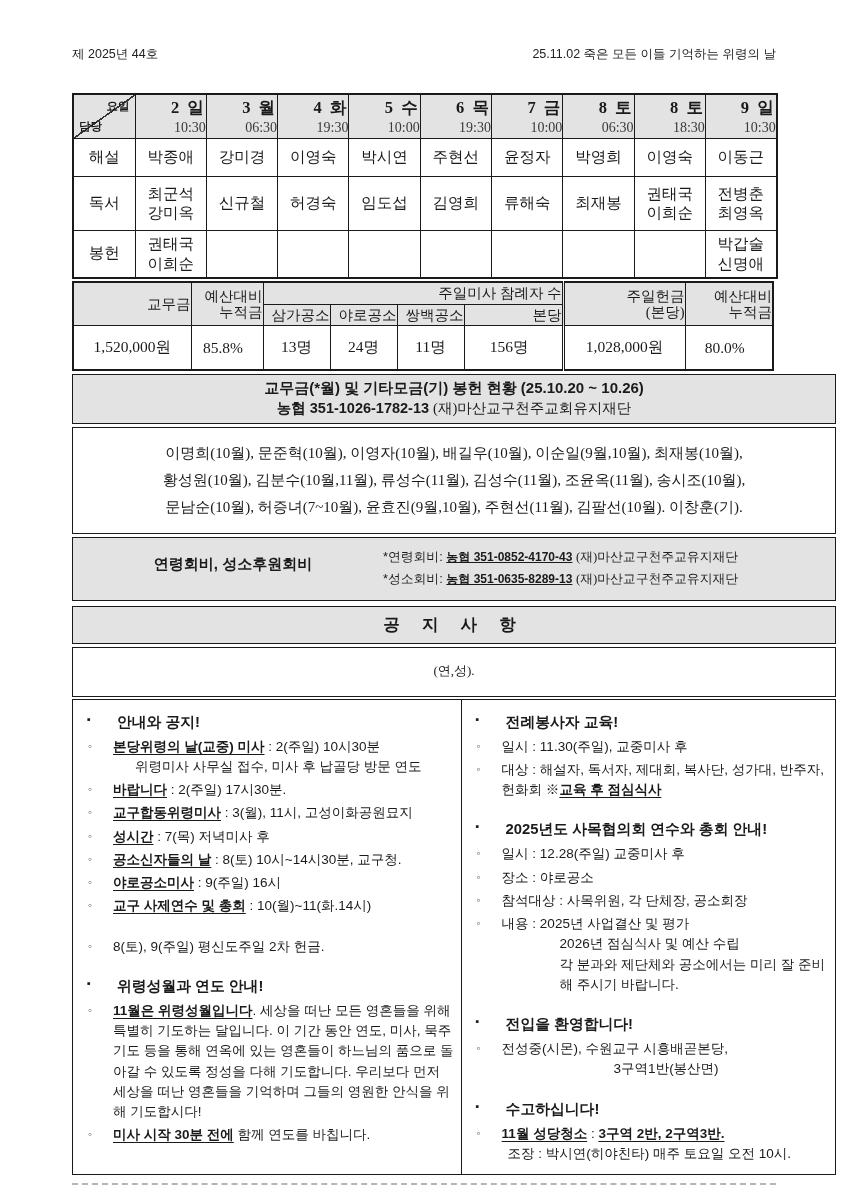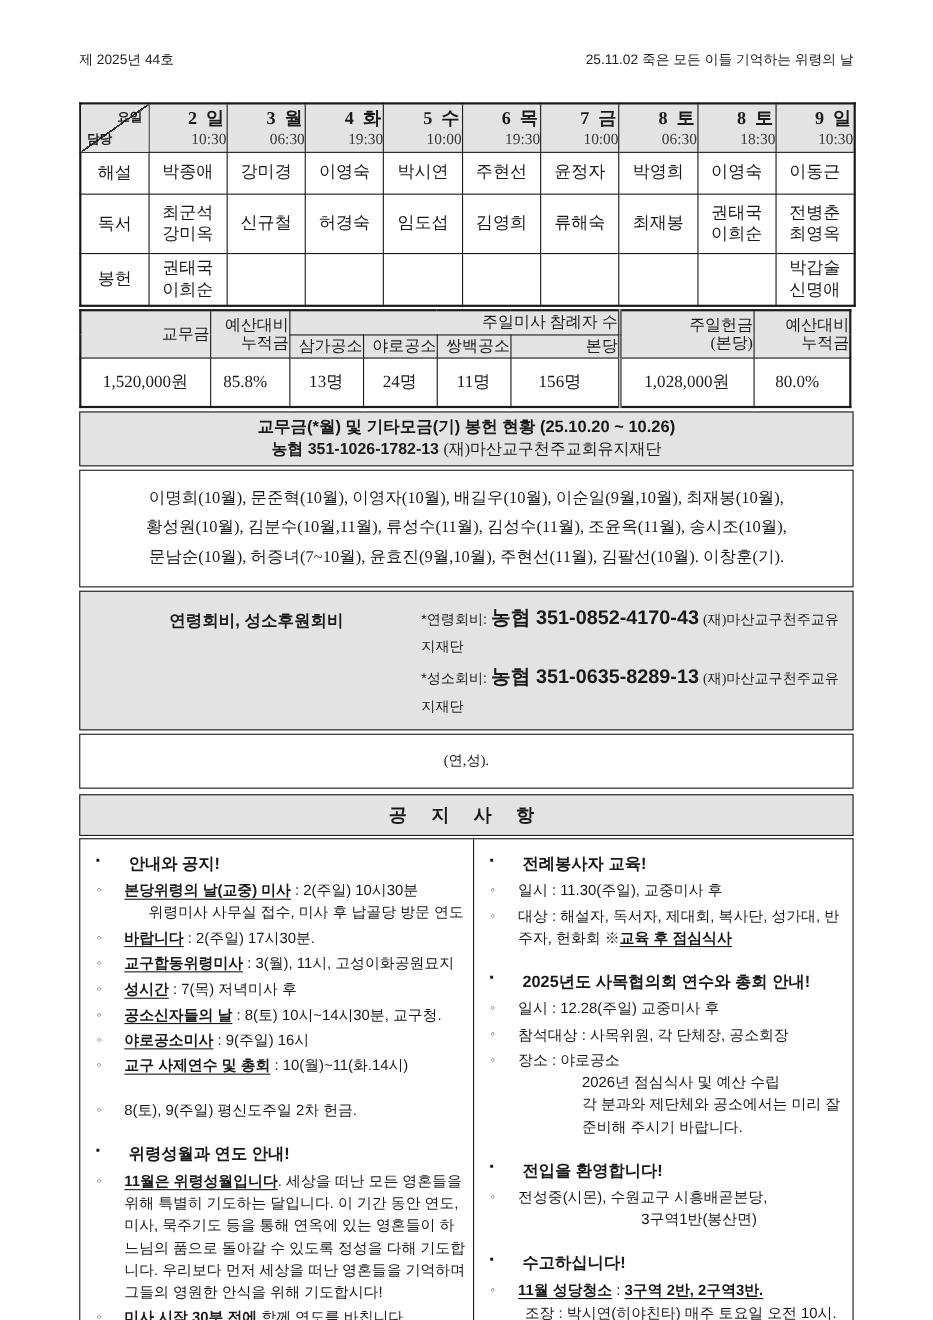--- a/index.html
+++ b/index.html
@@ -35,35 +35,35 @@
     background:linear-gradient(to bottom right, transparent calc(50% - 0.8px), #333 calc(50% - 0.8px), #333 calc(50% + 0.8px), transparent calc(50% + 0.8px)); }
   .corner .ct { position:absolute; top:4px; right:5px; font-size:11.5px; font-weight:700; }
   .corner .cb { position:absolute; bottom:4px; left:5px; font-size:11.5px; font-weight:700; }
 
   .t2 { margin-top:2px; font-family:"Liberation Serif", serif; }
   .t2 th { font-size:14.5px; line-height:1.15; padding:2px 0; }
   .t2 .vals td { height:44px; font-size:15.5px; background:#fff; }
   .dbl { border-left:3px double #1a1a1a !important; }
 
   
-  .box { width:704px; border:1.5px solid #1a1a1a; margin-top:3px; }
+  .box { width:764px; border:1.5px solid #1a1a1a; margin-top:3px; }
   .grey { background:#e3e3e3; }
 
   .donate-hd { text-align:center; padding:4px 0 5px 0; }
   .donate-hd .l1 { font-size:15px; font-weight:700; }
   .donate-hd .l2 { font-size:14.5px; margin-top:1px; }
   .donate-hd .l2 .acct { font-weight:700; }
   .donate-hd .l2 .org { font-family:"Liberation Serif", serif; font-weight:400; }
 
   .names { text-align:center; font-size:15px; line-height:1.8; padding:12px 6px; }
 
   .fees { display:flex; padding:8px 10px 9px 10px; }
   .fees .ft { width:300px; text-align:center; font-size:15px; padding-top:9px; }
   .fees .fl { flex:1; font-size:12.8px; line-height:1.75; }
-  .fees .fl .acct { font-weight:700; font-size:18px; }
+  .fees .fl .acct { font-weight:700; font-size:12px;text-decoration:underline; }
   .fees .fl .org { font-family:"Liberation Serif", serif; color:#222; }
 
   .yeonseong { text-align:center; font-size:13px; padding:14px 0 16px 0;
     font-family:"Liberation Serif", serif; }
 
   .notice-hd { text-align:center; font-size:16.5px; font-weight:700; letter-spacing:9px;
     padding:7px 0; font-family:"Liberation Serif", serif; margin-top:5px; }
 
   
   .notices { display:flex; min-height:462px; margin-top:2px; }
@@ -250,23 +250,23 @@
         <span class="org">(재)마산교구천주교유지재단</span>
       </div>
       <div>
         <span>*성소회비:</span>
         <span class="acct">농협 351-0635-8289-13</span>
         <span class="org">(재)마산교구천주교유지재단</span>
       </div>
     </div>
   </div>
 
+  <div class="box grey notice-hd">공 지 사 항</div>
+
   <div class="box yeonseong">(연,성).</div>
-
-  <div class="box grey notice-hd">공 지 사 항</div>
 
   <div class="box notices">
     <div class="ncol left">
 
       <div class="sec">
         <div class="sec-h">안내와 공지!</div>
         <div class="itm"><span class="u">본당위령의 날(교중) 미사</span><span> : 2(주일) 10시30분</span></div>
         <div class="cont">위령미사 사무실 접수, 미사 후 납골당 방문 연도</div>
         <div class="itm"><span class="u">바랍니다</span><span> : 2(주일) 17시30분.</span></div>
         <div class="itm"><span class="u">교구합동위령미사</span><span> : 3(월), 11시, 고성이화공원묘지</span></div>
@@ -291,22 +291,23 @@
 
       <div class="sec">
         <div class="sec-h">전례봉사자 교육!</div>
         <div class="itm"><span>일시 : 11.30(주일), 교중미사 후</span></div>
         <div class="itm"><span>대상 : 해설자, 독서자, 제대회, 복사단, 성가대, 반주자, 헌화회 ※</span><span class="u">교육 후 점심식사</span></div>
       </div>
 
       <div class="sec">
         <div class="sec-h">2025년도 사목협의회 연수와 총회 안내!</div>
         <div class="itm"><span>일시 : 12.28(주일) 교중미사 후</span></div>
+        <div class="itm"><span>장소 : 야로공소</span></div>
         <div class="itm"><span>참석대상 : 사목위원, 각 단체장, 공소회장</span></div>
-        <div class="itm"><span>장소 : 야로공소</span></div>
+        <div class="itm"><span>내용 : 2025년 사업결산 및 평가</span></div>
         <div class="cont cont-mid">2026년 점심식사 및 예산 수립</div>
         <div class="cont cont-mid">각 분과와 제단체와 공소에서는 미리 잘 준비해 주시기 바랍니다.</div>
       </div>
 
       <div class="sec">
         <div class="sec-h">전입을 환영합니다!</div>
         <div class="itm"><span>전성중(시몬), 수원교구 시흥배곧본당,</span></div>
         <div class="cont cont-big">3구역1반(봉산면)</div>
       </div>
 

